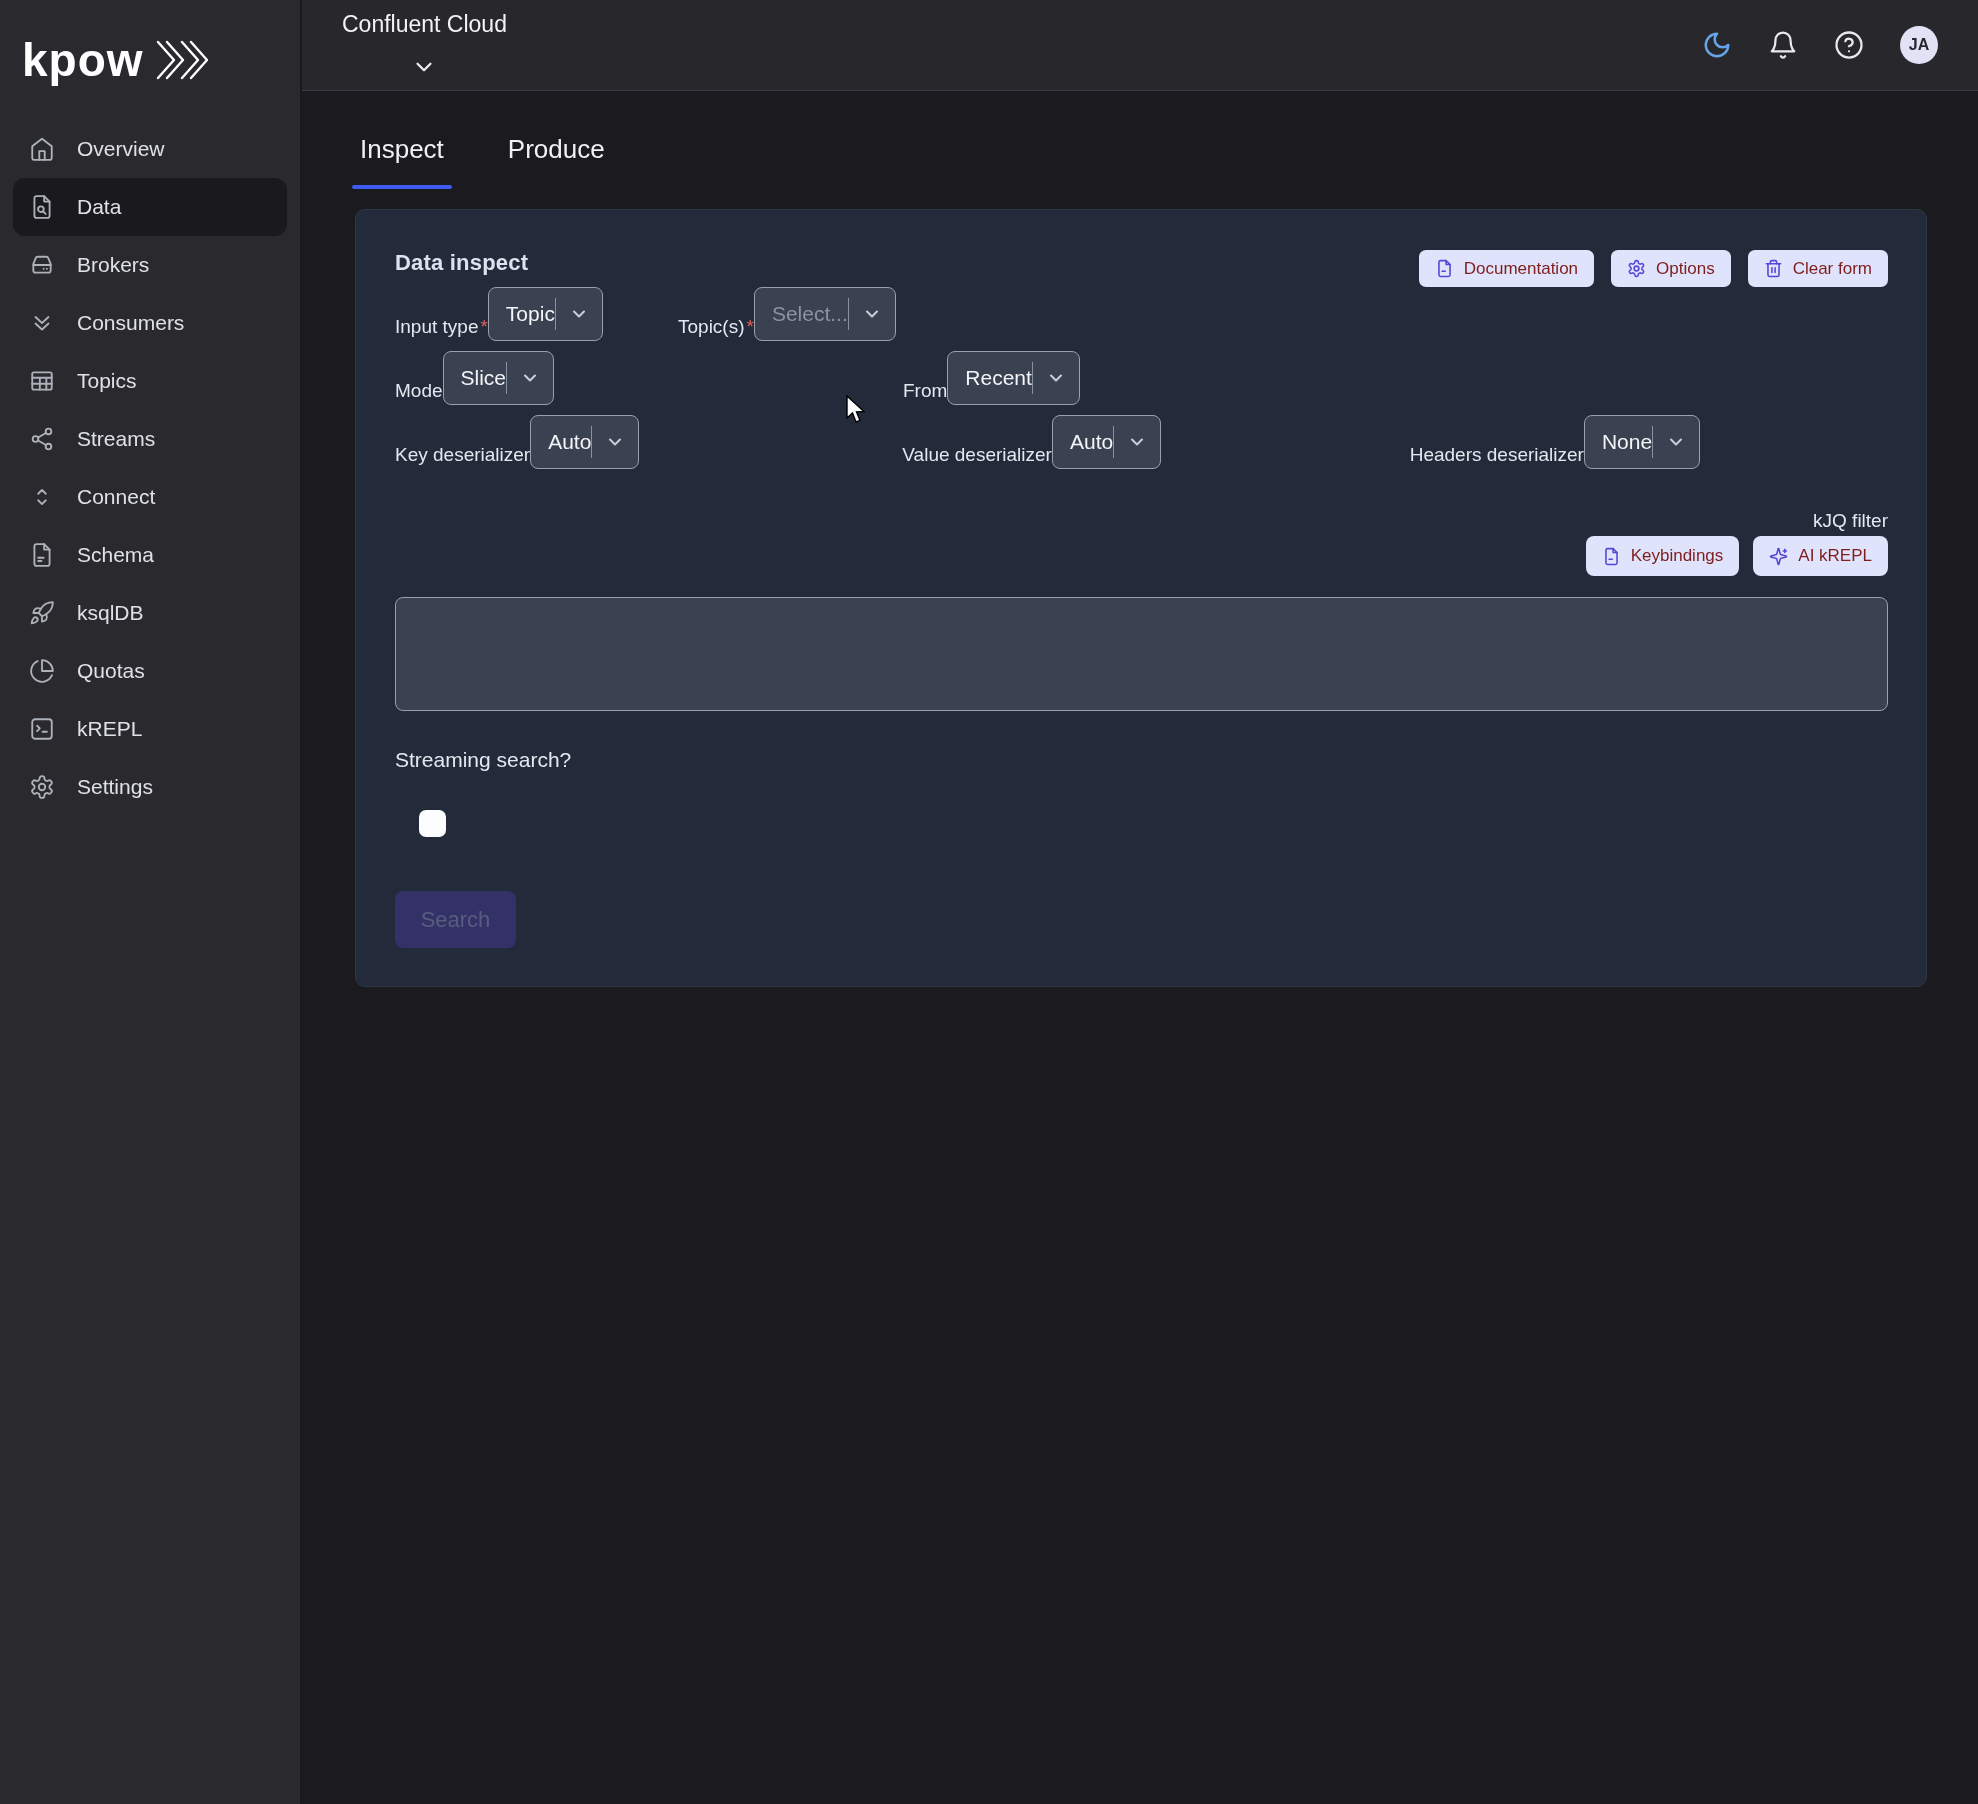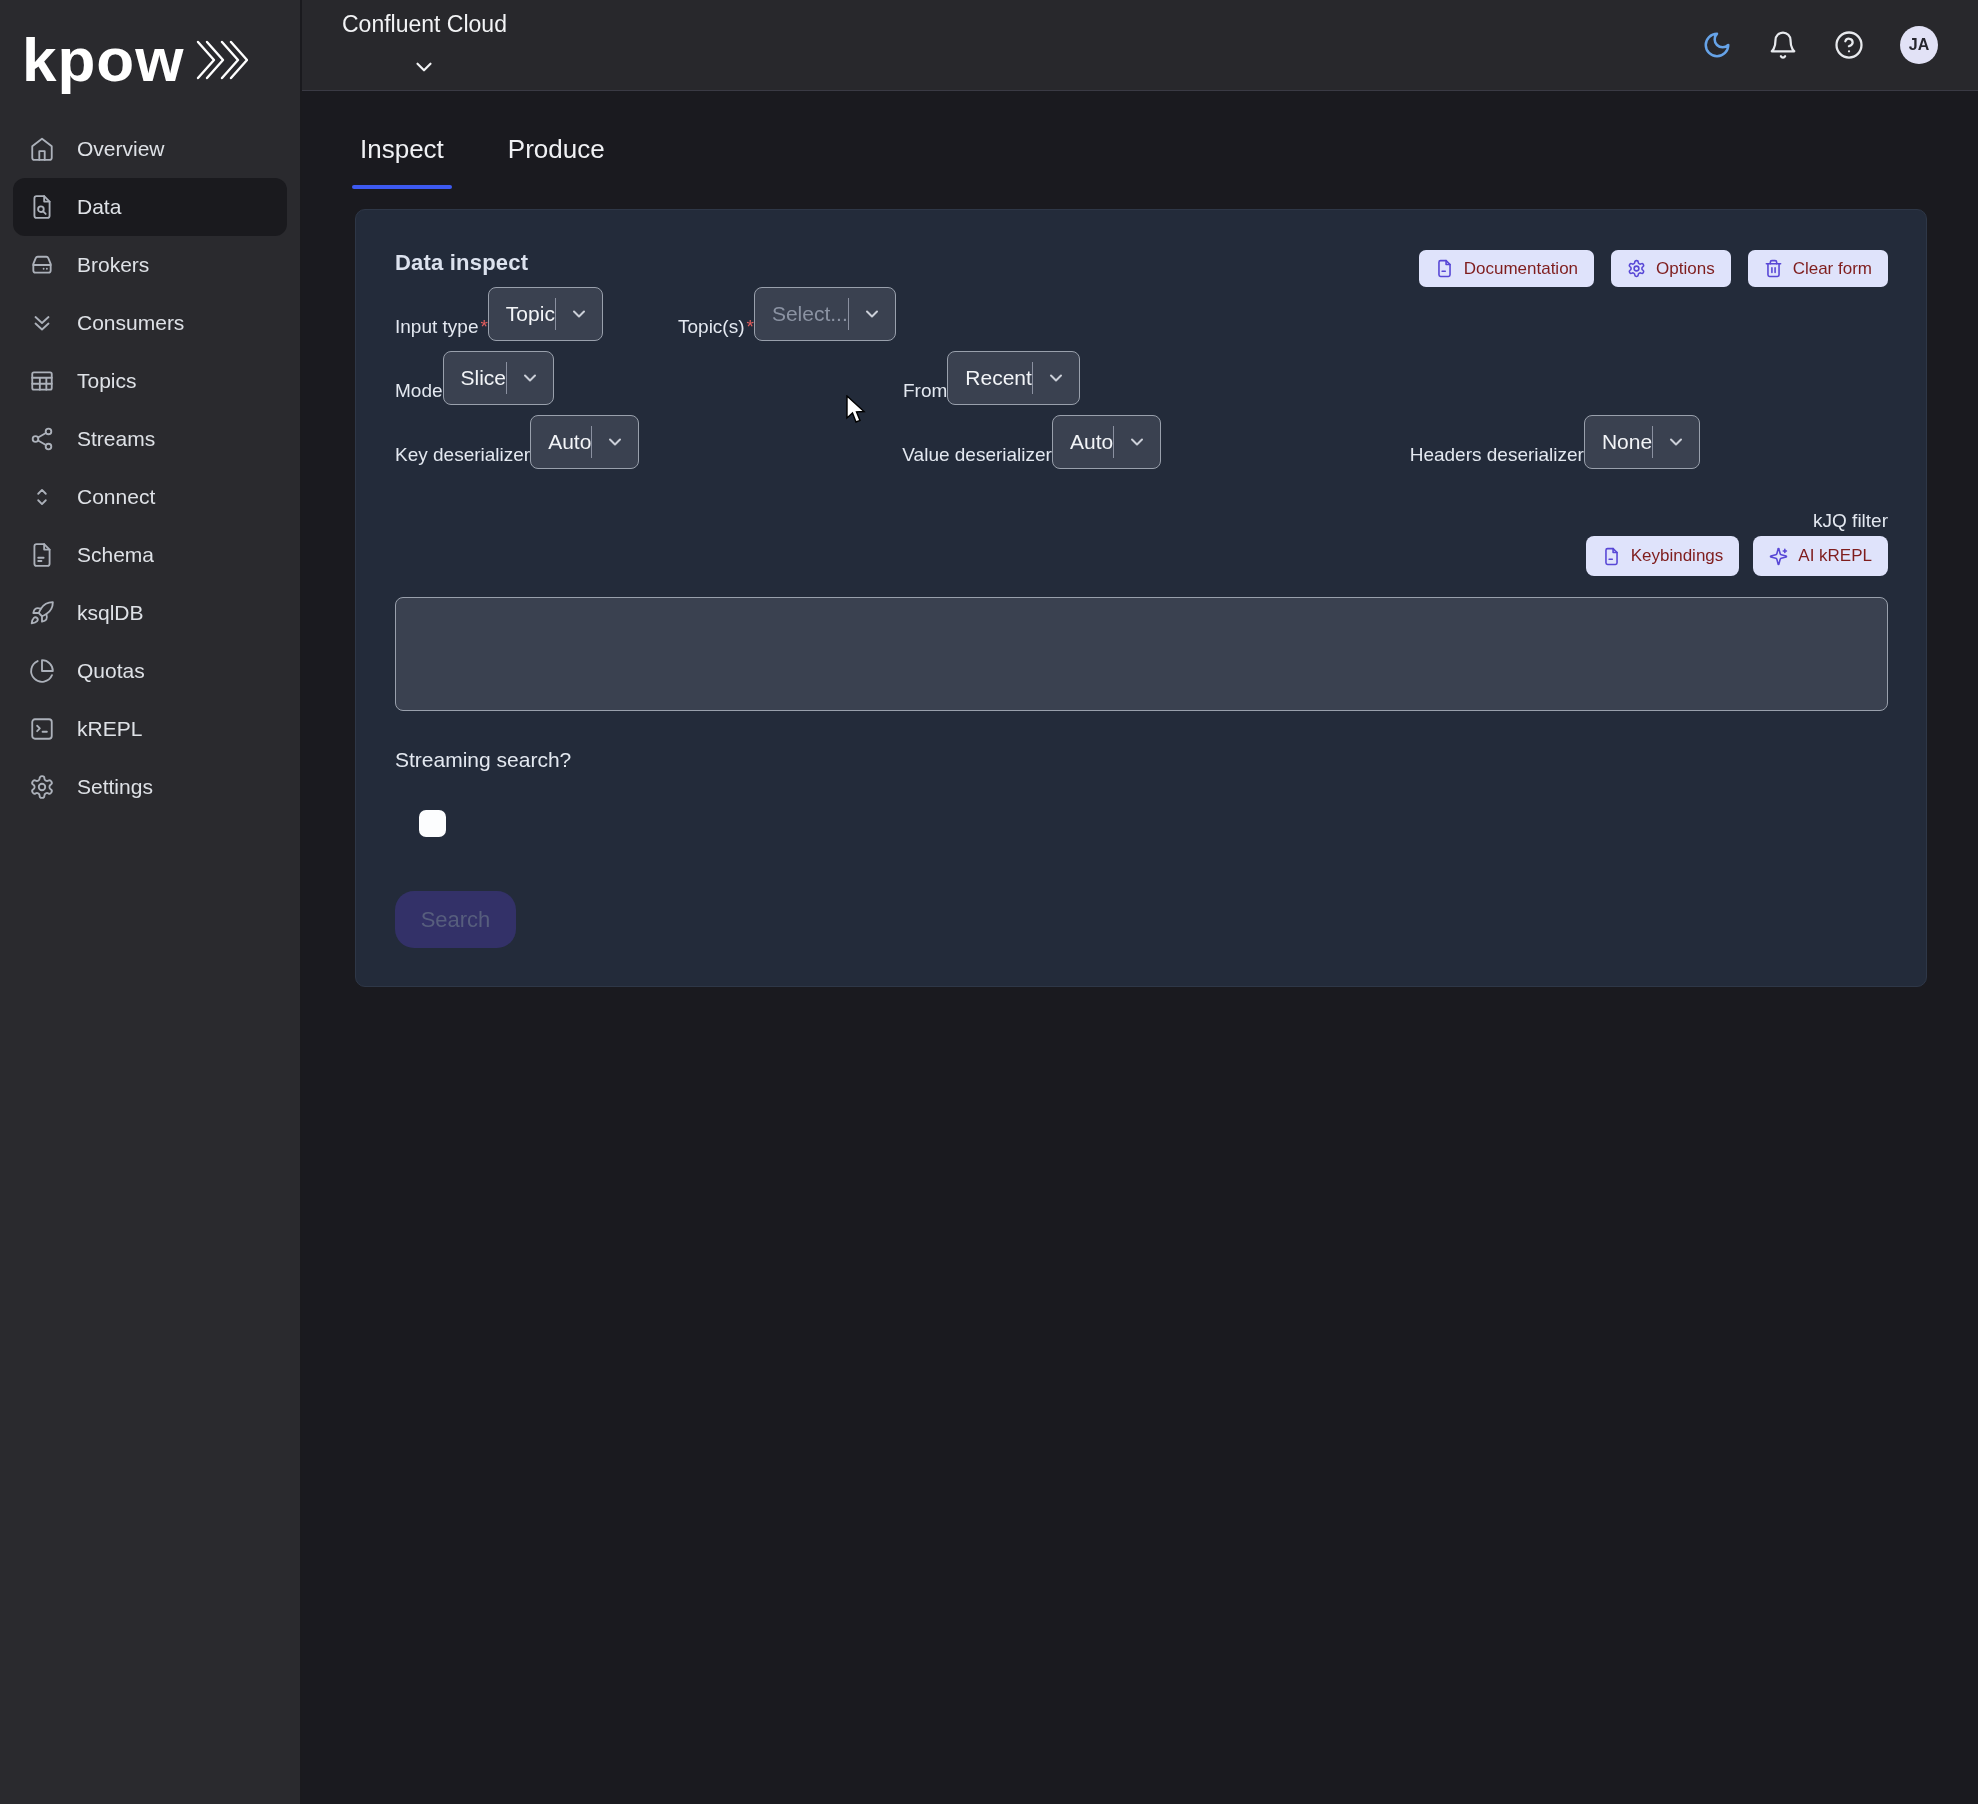--- a/index.html
+++ b/index.html
@@ -18,21 +18,21 @@
     position: absolute; left: 0; top: 0; bottom: 0; width: 302px;
     background: #2A2A2E;
     border-right: 2px solid #1A1A1E;
     z-index: 5;
   }
   .logo {
     display: flex; align-items: center; gap: 10px;
     padding: 28px 0 0 22px; height: 92px;
   }
   .logo-text {
-    font-size: 62px; font-weight: 800; color: #FFFFFF;
+    font-size: 46px; font-weight: 800; color: #FFFFFF;
     letter-spacing: 1px; line-height: 1;
   }
   .nav { margin-top: 28px; padding: 0 13px; }
   .nav-item {
     display: flex; align-items: center; gap: 22px;
     height: 58px; padding: 0 16px;
     border-radius: 12px;
     cursor: pointer;
     color: #DEE1E6;
     font-size: 21px;
@@ -149,21 +149,21 @@
     width: 27px; height: 27px;
     background: #FCFDFE;
     border-radius: 7px;
     cursor: pointer;
   }
   .search-btn {
     margin-top: 54px;
     width: 121px; height: 57px;
     background: #333168;
     color: #575E7D;
-    border: none; border-radius: 19px;
+    border: none; border-radius: 8px;
     font-size: 22px; font-family: inherit;
     cursor: pointer;
   }
 
   .mouse-cursor { position: absolute; left: 845px; top: 395px; z-index: 20; pointer-events: none; }
 </style>
 </head>
 <body>
 
 <div class="sidebar">

